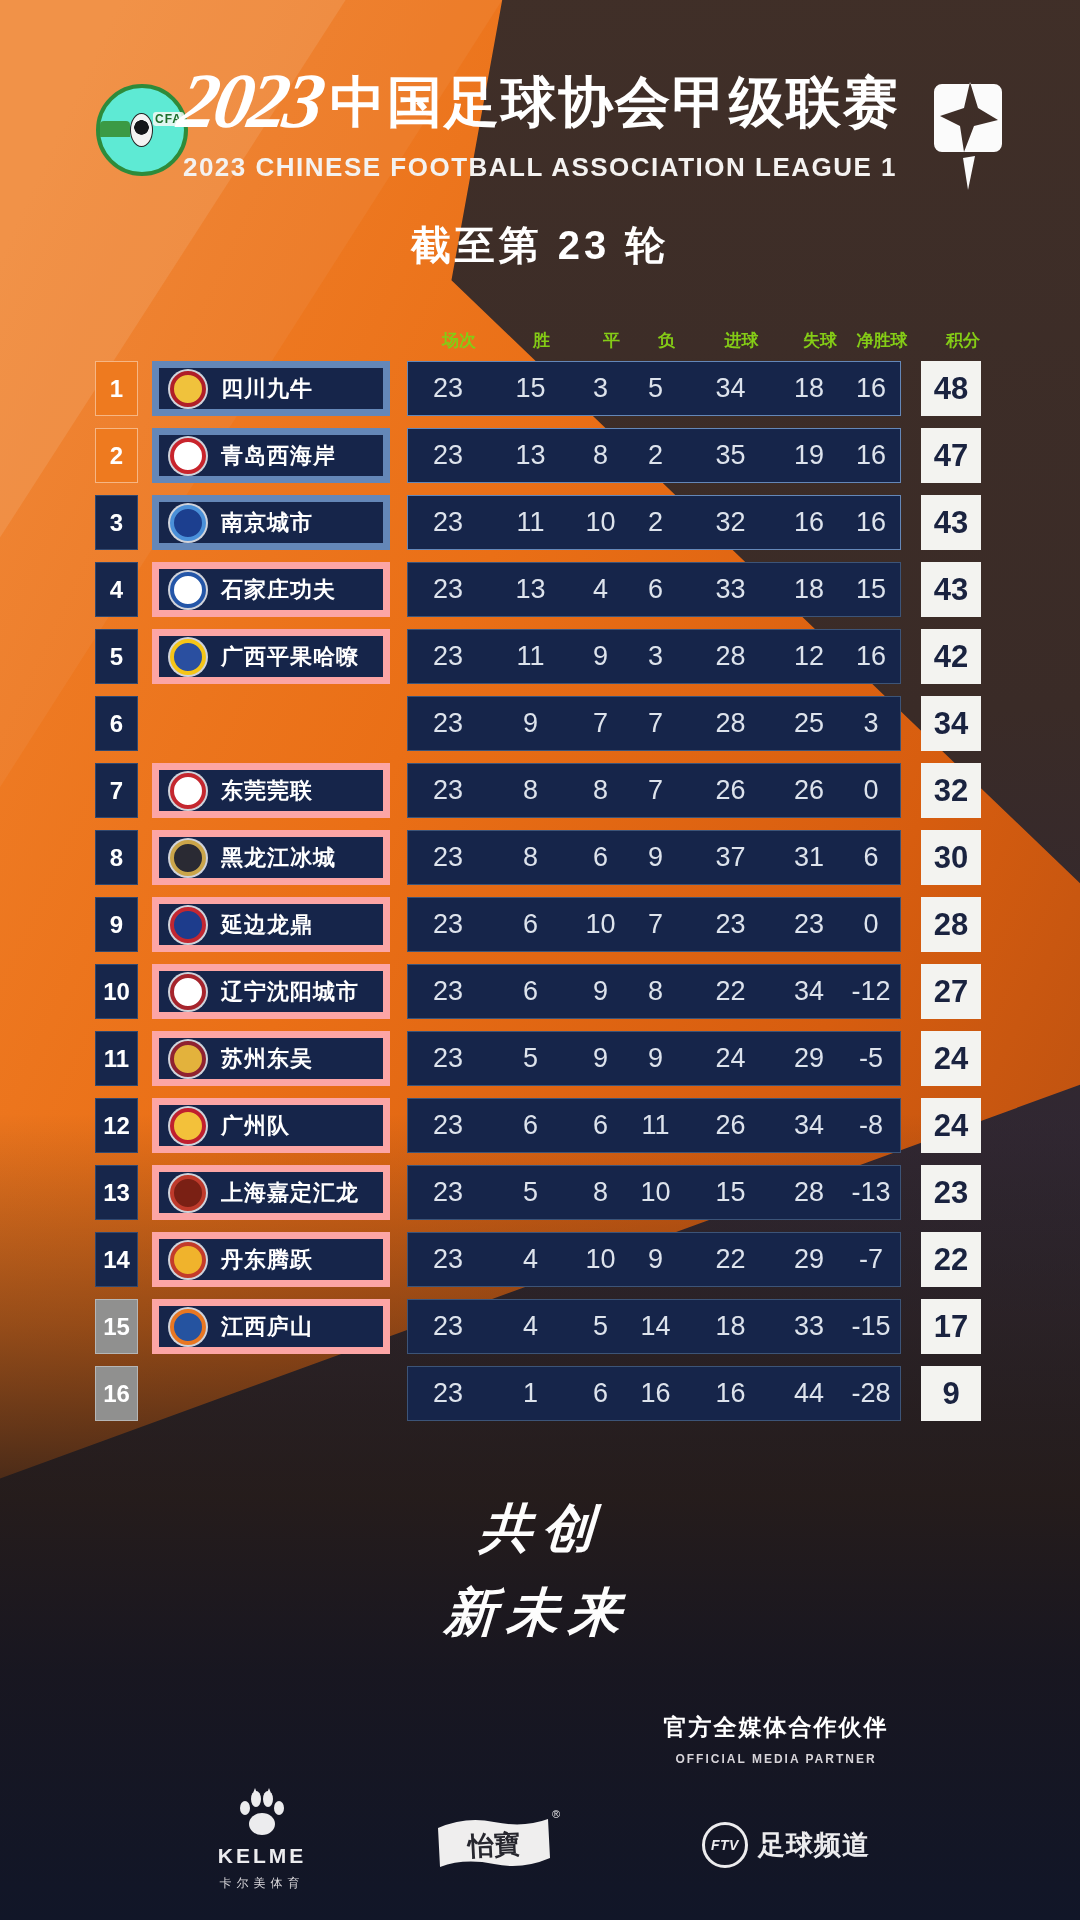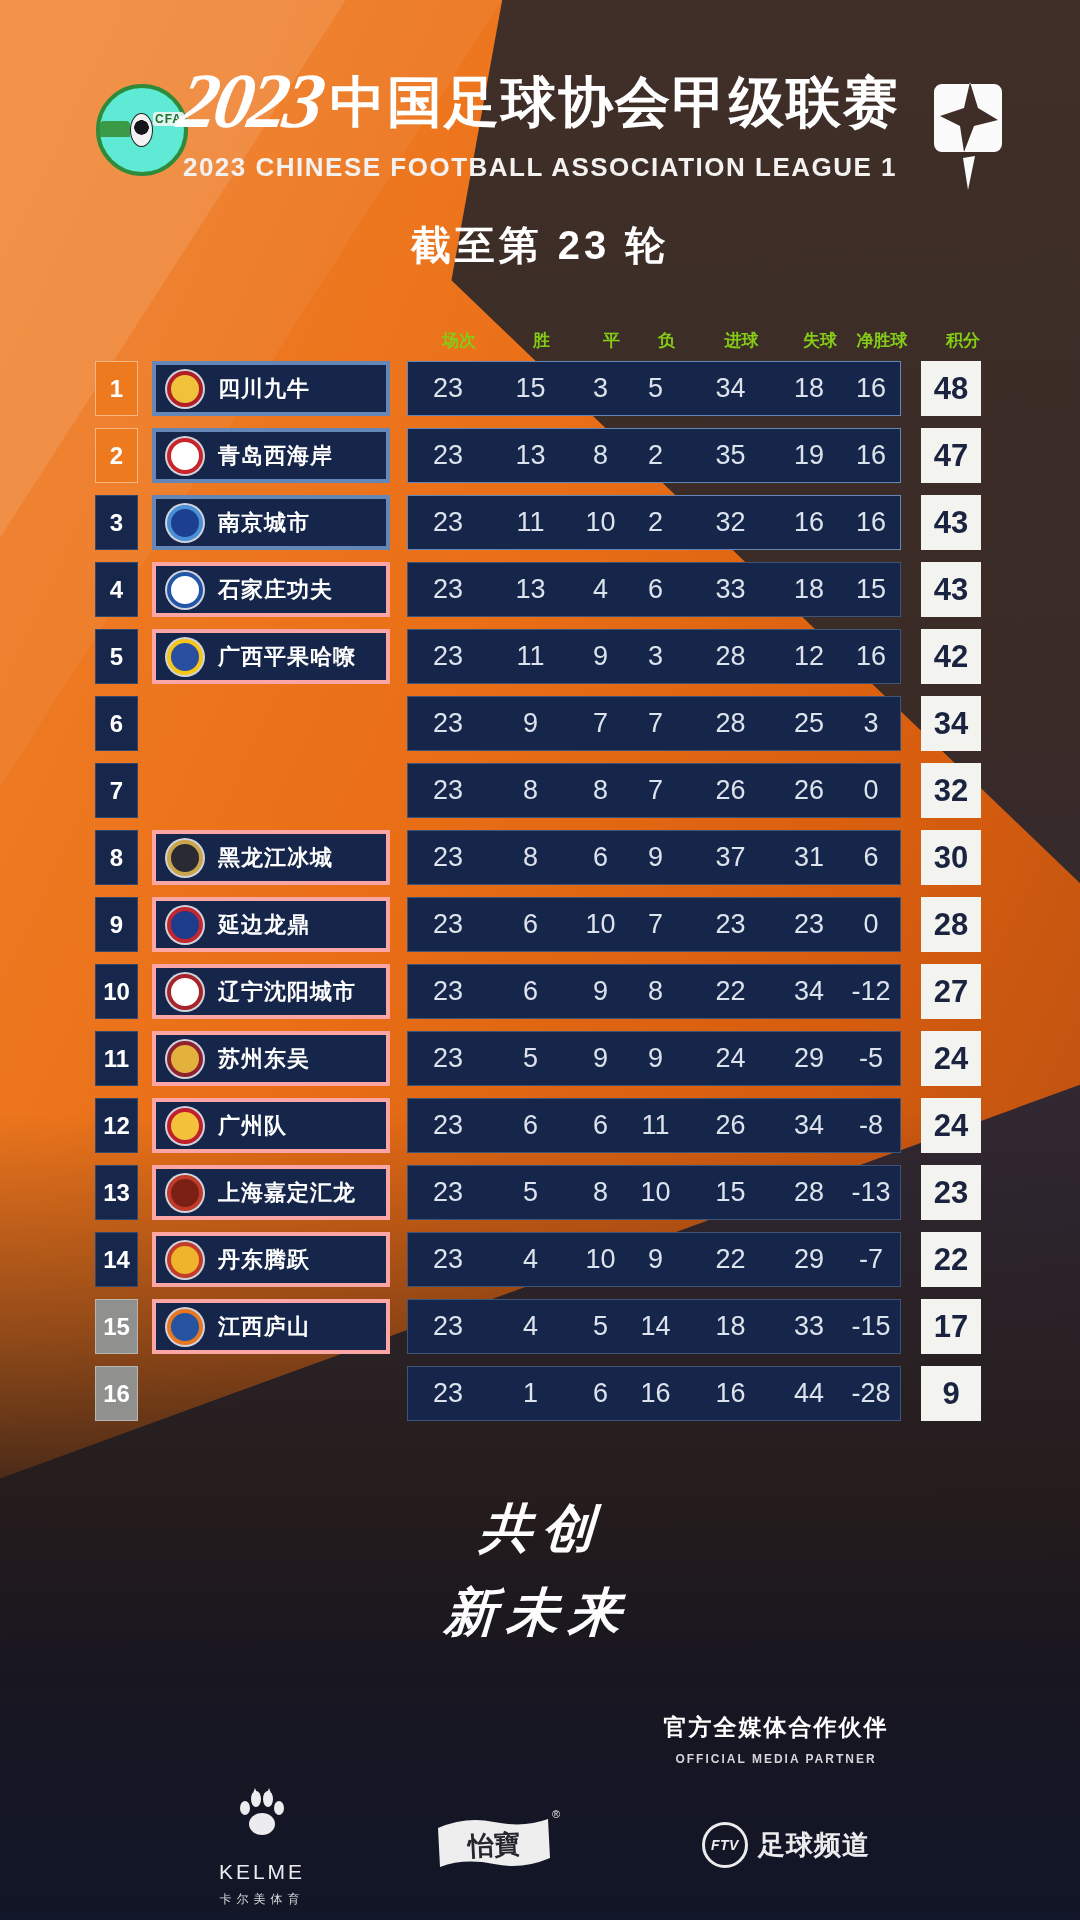--- a/index.html
+++ b/index.html
@@ -44,21 +44,21 @@
     grid-template-columns:80px 85px 55px 55px 95px 62px 62px;}
   .thead-stats span{text-align:center;line-height:26px;}
   .thead-pts{position:absolute;left:921px;width:60px;text-align:center;line-height:26px;}
   .rows{position:absolute;left:0;top:361px;width:1080px;display:flex;flex-direction:column;gap:12px;}
   .row{position:relative;height:55px;}
   .rank{position:absolute;left:95px;width:43px;height:55px;display:flex;align-items:center;justify-content:center;
     font-size:24px;font-weight:700;color:#fff;}
   .zone-promotion{background:#ee7a1f;border:1px solid rgba(255,255,255,.45);}
   .zone-mid{background:#17264b;border:1px solid #31486f;}
   .zone-relegation{background:#90908f;border:1px solid rgba(255,255,255,.35);}
-  .team{position:absolute;left:152px;width:238px;height:55px;background:#16254a;border:4px solid #fca5a5;
+  .team{position:absolute;left:152px;width:238px;height:55px;background:#16254a;border:7px solid #fca5a5;
     display:flex;align-items:center;padding-left:11px;}
   .row.hl .team,.row.hl .stats{border-color:#6487b8;}
   .badge{width:36px;height:36px;border-radius:50%;border:4px solid #c00;background:#fff;
     box-shadow:0 0 0 2px rgba(255,255,255,.8);flex:0 0 auto;}
   .tname{margin-left:15px;font-size:22px;font-weight:700;color:#fff;letter-spacing:1px;white-space:nowrap;}
   .stats{position:absolute;left:407px;width:494px;height:55px;background:#16254a;border:1px solid #3c5478;
     display:grid;grid-template-columns:80px 85px 55px 55px 95px 62px 62px;align-items:center;}
   .stats span{text-align:center;font-size:27px;color:#dde3ec;letter-spacing:0;}
   .pts{position:absolute;left:921px;width:60px;height:55px;background:#f3f3f0;display:flex;
     align-items:center;justify-content:center;font-size:31px;font-weight:700;color:#1a2340;}
@@ -67,21 +67,21 @@
   .slogan{position:absolute;left:0;top:1486px;width:100%;text-align:center;color:#fdfdfd;
     font-size:52px;font-weight:700;font-style:italic;letter-spacing:10px;line-height:1.62;transform:skewX(-3deg);}
 
   
   .partner{position:absolute;top:1712px;width:320px;text-align:center;color:#fff;}
   .partner .cn{font-size:23px;font-weight:700;letter-spacing:2px;}
   .partner .en{margin-top:9px;font-size:12px;font-weight:700;letter-spacing:2px;color:#d8d5da;}
   .partner.left{left:232px;}
   .partner.right{left:616px;}
   .kelme{position:absolute;left:192px;top:1786px;width:140px;text-align:center;color:#ececee;}
-  .kelme .nm{font-size:21px;font-weight:400;letter-spacing:3px;margin-top:18px;}
+  .kelme .nm{font-size:21px;font-weight:700;letter-spacing:3px;margin-top:2px;}
   .kelme .sub{font-size:12px;letter-spacing:5px;margin-top:7px;color:#d9d7db;}
   .cestbon{position:absolute;left:432px;top:1812px;width:130px;}
   .cestbon .reg{position:absolute;right:2px;top:-4px;font-size:11px;color:#e9e8ea;}
   .ftv{position:absolute;left:702px;top:1822px;display:flex;align-items:center;gap:10px;color:#ececee;}
   .ftv-circle{width:46px;height:46px;border:3px solid #ececee;border-radius:50%;display:flex;align-items:center;
     justify-content:center;font-size:14px;font-weight:700;font-style:italic;letter-spacing:.5px;}
   .ftv-text{font-size:27px;font-weight:700;letter-spacing:1px;}
 </style>
 </head>
 <body>
@@ -229,20 +229,24 @@
         <span>7</span>
         <span>28</span>
         <span>25</span>
         <span>3</span>
       </div>
       <div class="pts">34</div>
     </div>
 
     <div class="row">
       <div class="rank zone-mid">7</div>
+      <div class="team">
+        <span class="badge" style="border-color: rgb(196, 39, 47); background: rgb(255, 255, 255);"></span>
+        <span class="tname">东莞莞联</span>
+      </div>
       <div class="stats">
         <span>23</span>
         <span>8</span>
         <span>8</span>
         <span>7</span>
         <span>26</span>
         <span>26</span>
         <span>0</span>
       </div>
       <div class="pts">32</div>

